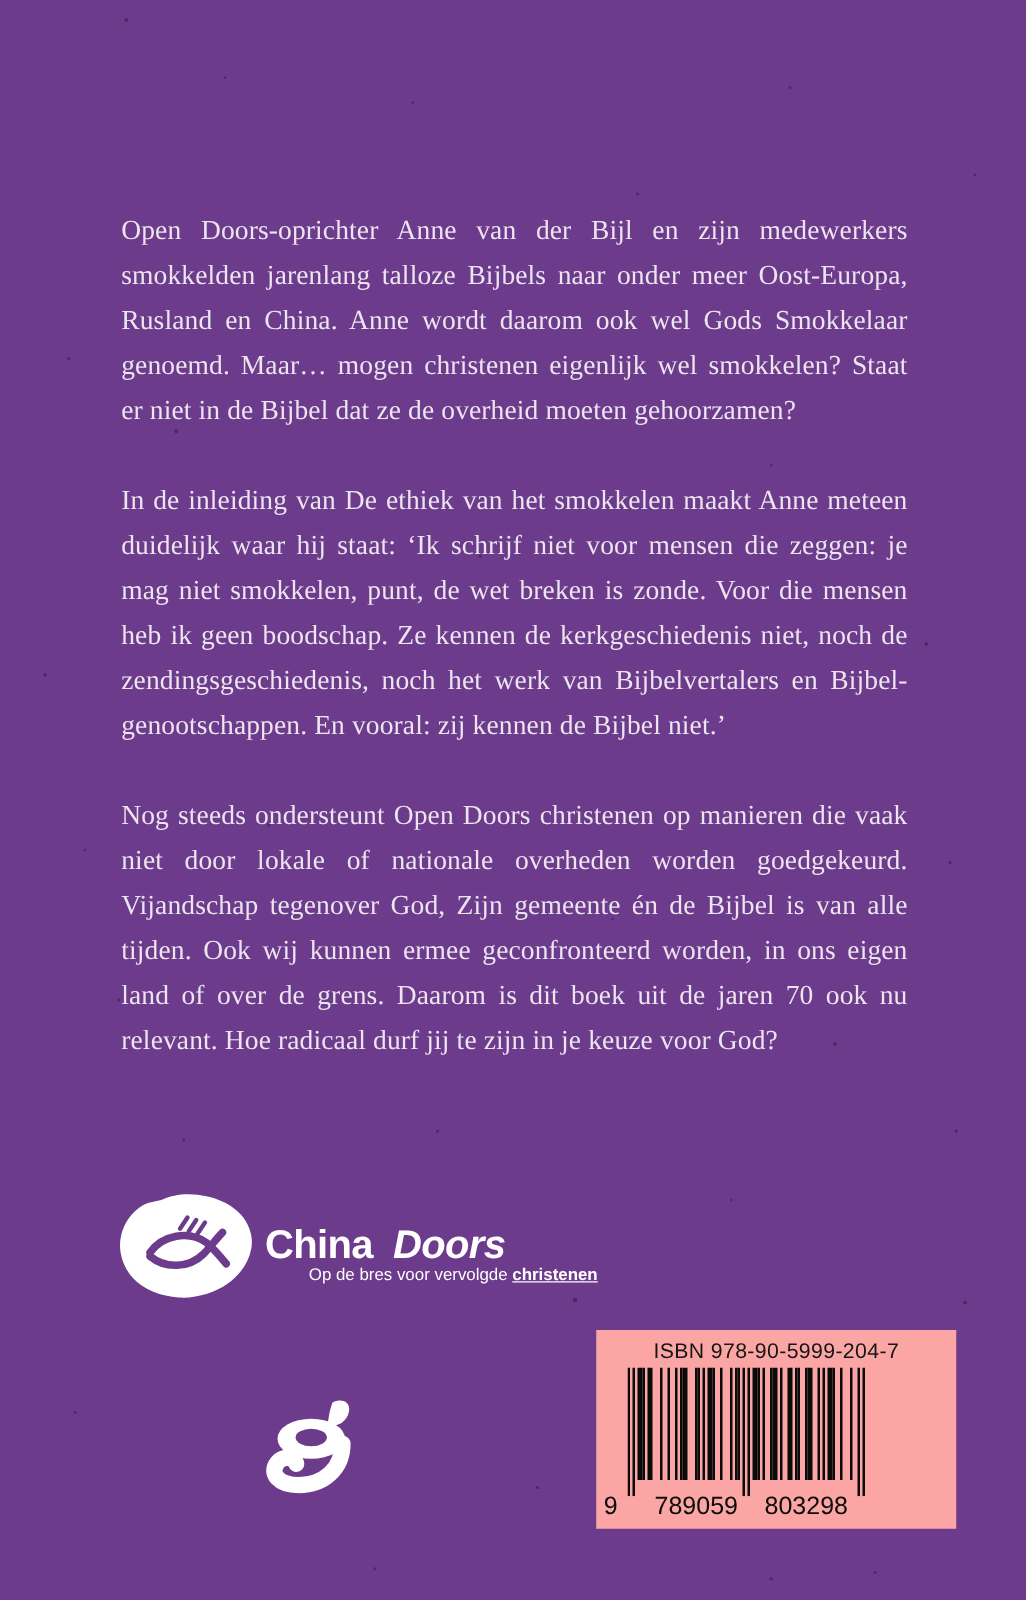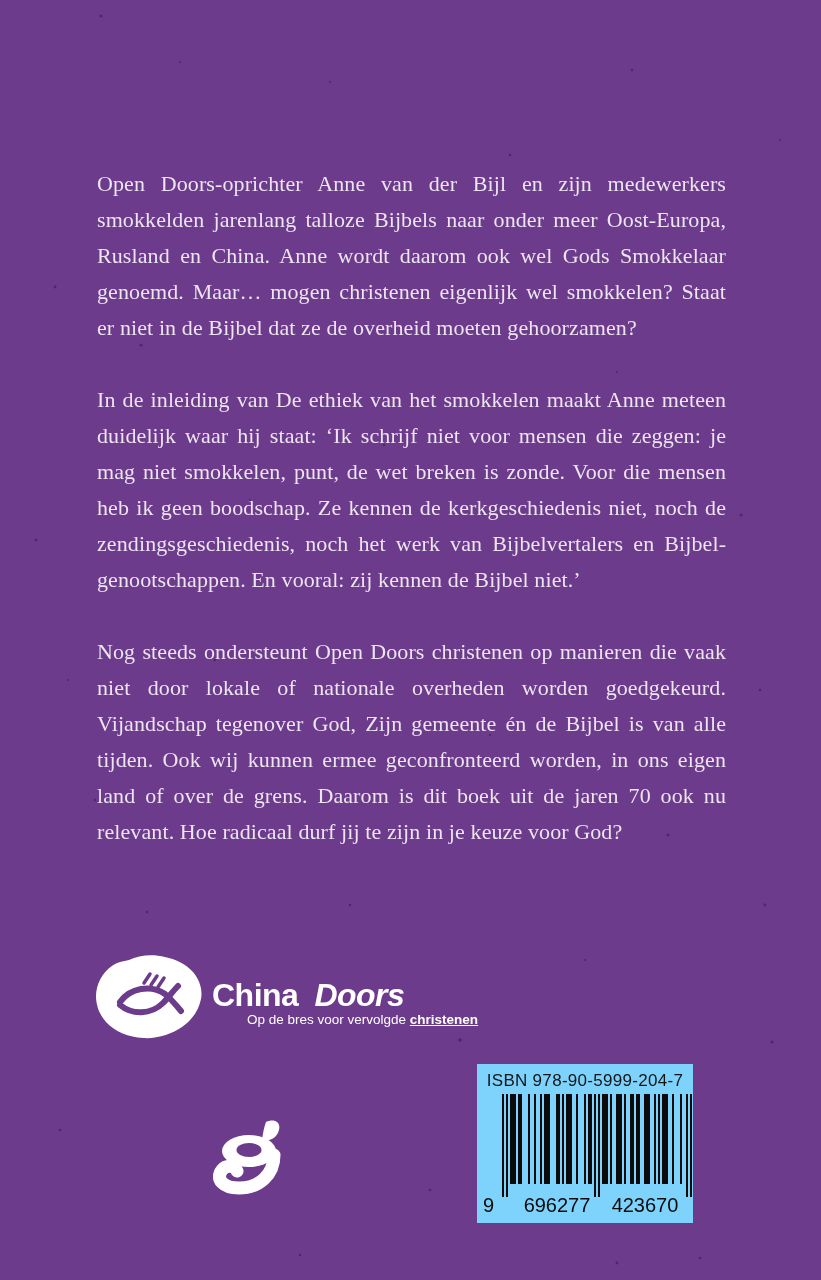--- a/index.html
+++ b/index.html
@@ -57,22 +57,22 @@
     font-family:"Liberation Sans",sans-serif;
     font-size:15px;
   }
   .gideon-top{top:1095px;letter-spacing:7px;text-indent:7px;}
   .gideon-bottom{top:1199px;letter-spacing:5.5px;text-indent:5.5px;}
   .g-logo{position:absolute;left:205px;top:1119px;}
 
   
   .barcode-box{
     position:absolute;left:477px;top:1064px;
-    width:216px;height:159px;
-    background:#7dd3fc;
+    width:288px;height:159px;
+    background:#fca5a5;
   }
   .isbn-label{
     position:absolute;top:7px;left:0;right:0;
     text-align:center;
     font-family:"Liberation Sans",sans-serif;
     font-size:17px;color:#151515;letter-spacing:.3px;
   }
   .bars{position:absolute;left:25px;top:30px;fill:#0b0b0b;}
   .bc-digits{
     font-family:"Liberation Sans",sans-serif;
@@ -205,17 +205,17 @@
         <rect x="156" y="0" width="2" height="90"></rect>
         <rect x="160" y="0" width="2" height="90"></rect>
         <rect x="162" y="0" width="2" height="90"></rect>
         <rect x="164" y="0" width="2" height="90"></rect>
         <rect x="170" y="0" width="2" height="90"></rect>
         <rect x="178" y="0" width="2" height="90"></rect>
         <rect x="184" y="0" width="2" height="103"></rect>
         <rect x="188" y="0" width="2" height="103"></rect>
       </svg>
     <div class="bc-digits bc-left">9</div>
-    <div class="bc-digits bc-g1">696277</div>
-    <div class="bc-digits bc-g2">423670</div>
+    <div class="bc-digits bc-g1">789059</div>
+    <div class="bc-digits bc-g2">803298</div>
   </div>
 
 </div>
 
 </body></html>

